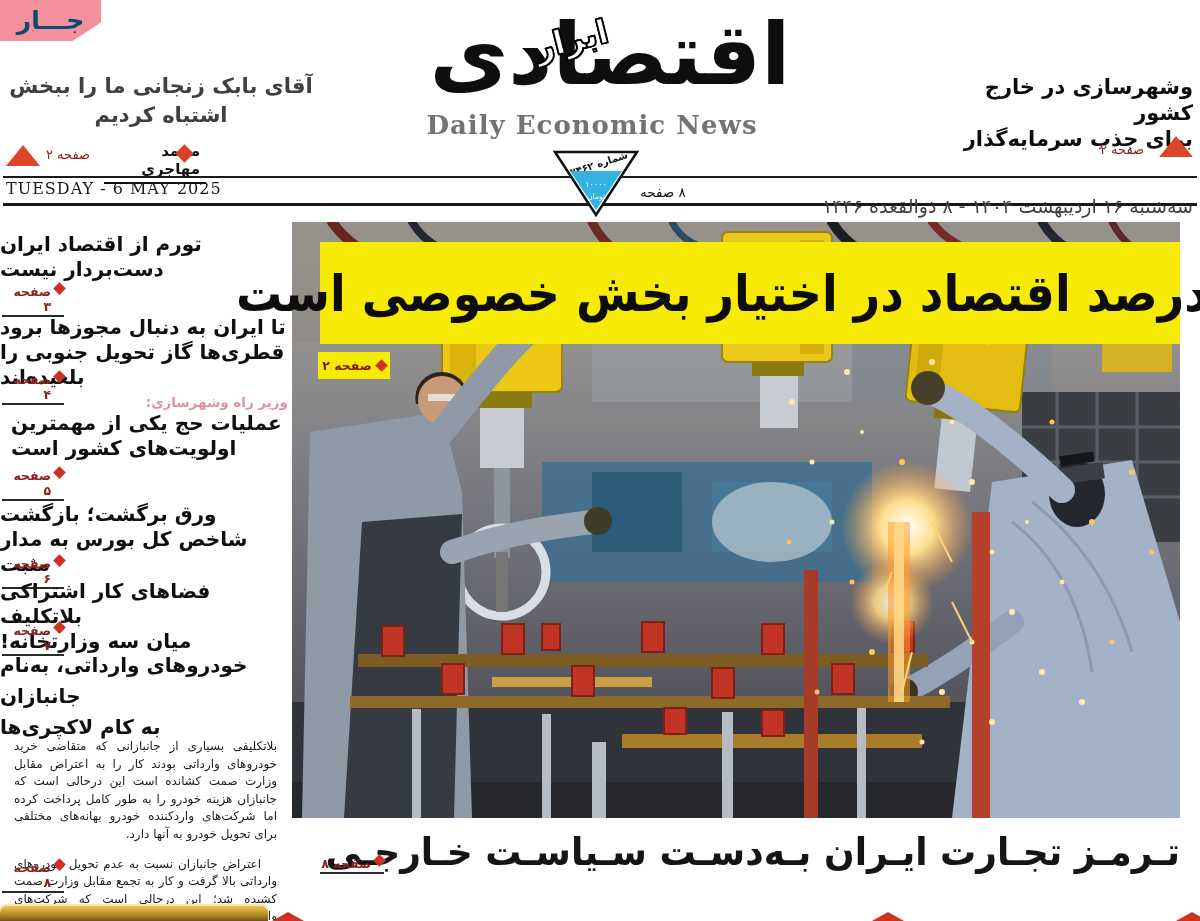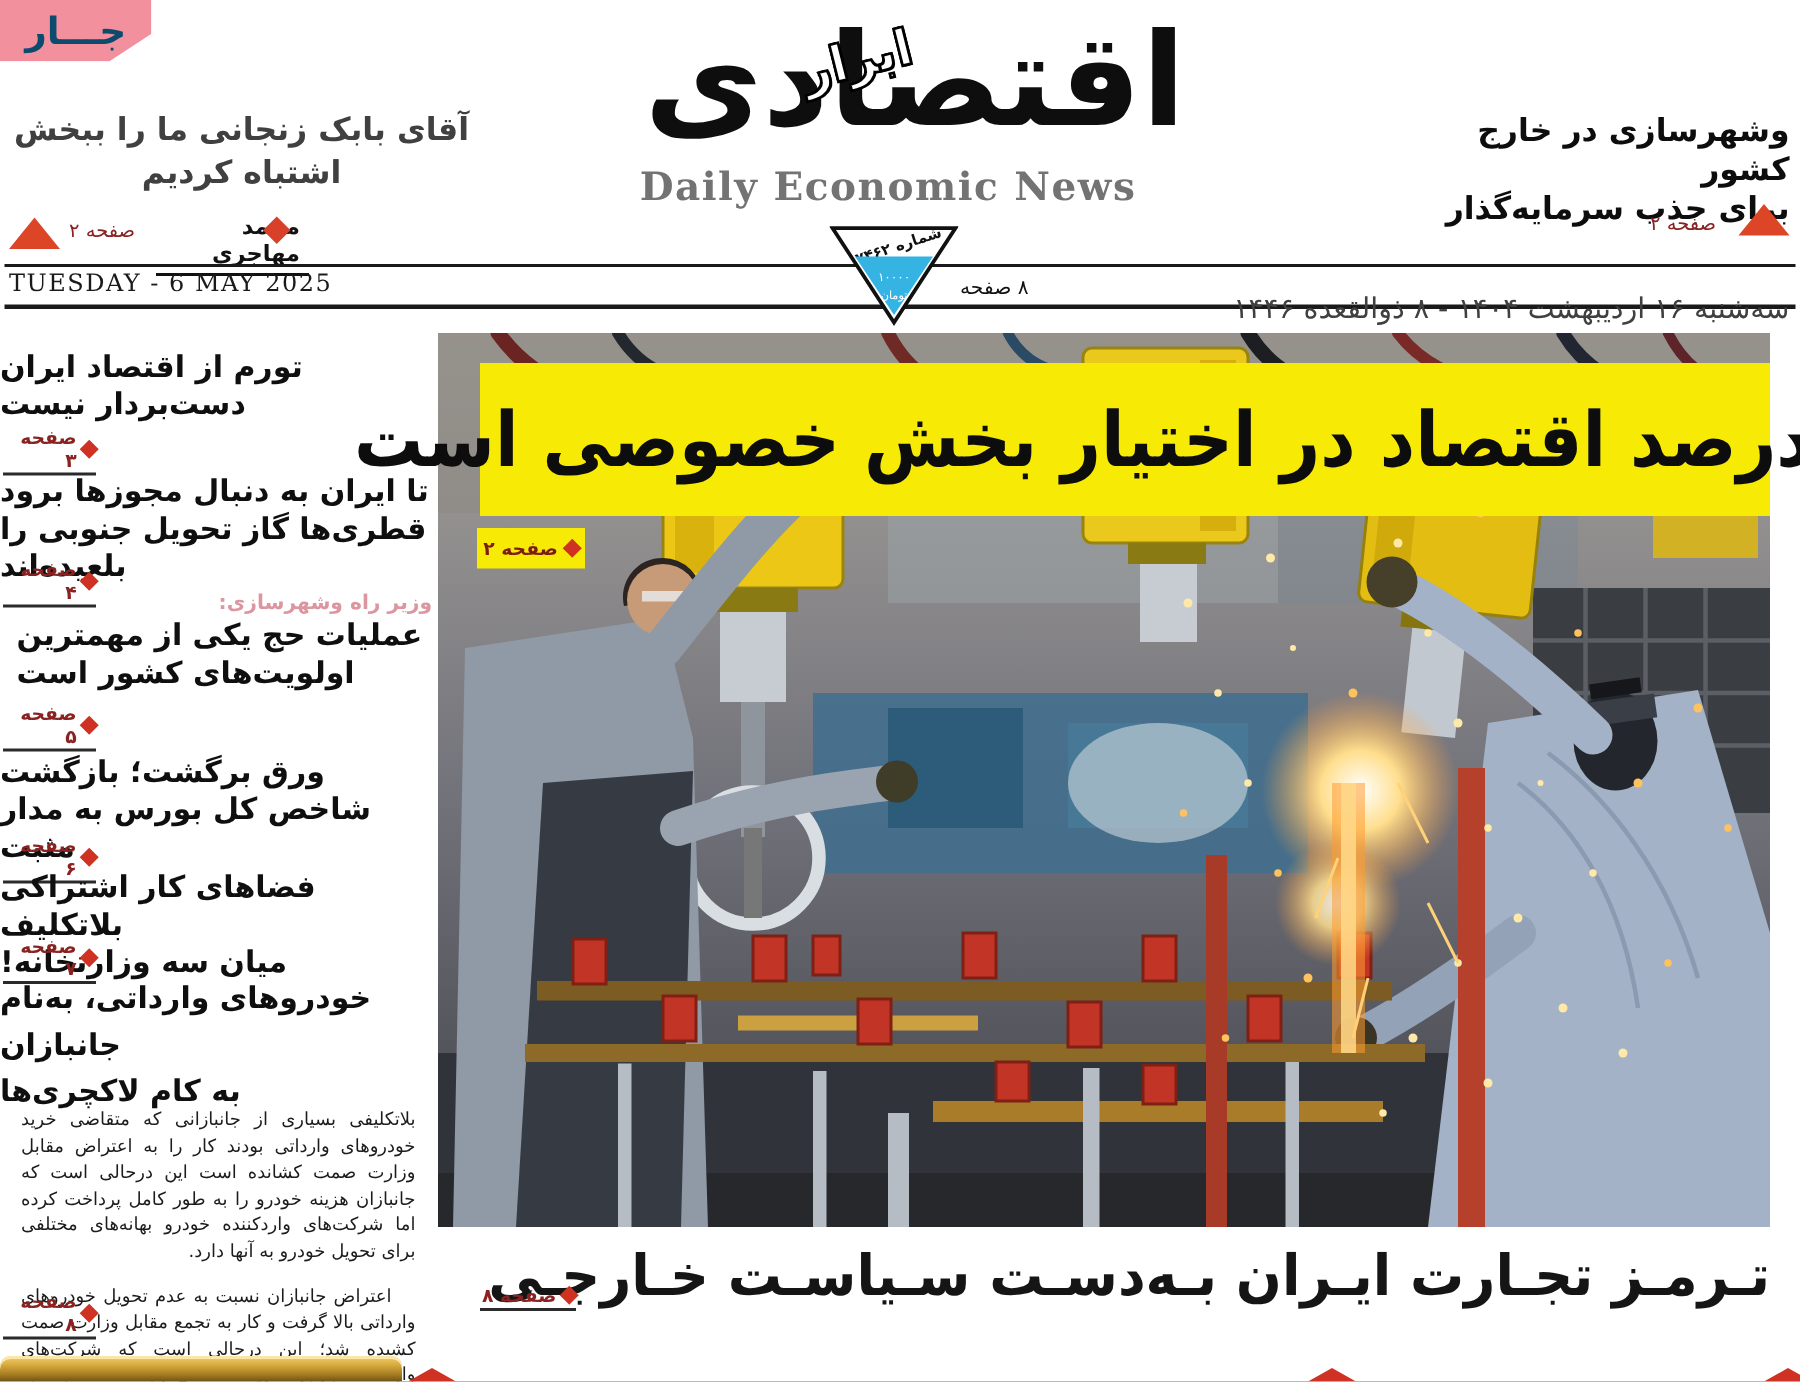--- a/index.html
+++ b/index.html
@@ -40,21 +40,21 @@
   .date-fa{right:7px;top:195px;font-size:19px;color:#404040;direction:rtl;}
   .issue-badge{left:553px;top:150px;z-index:6;}
 
   
   .col-head{left:0;width:288px;text-align:left;direction:rtl;font-weight:700;font-size:20px;
     line-height:25px;color:#0f0f0f;}
   .col-head.wide{line-height:31px;}
   .kicker{left:0;top:394px;width:288px;text-align:right;direction:rtl;font-size:13.5px;
     font-weight:700;color:#db96a0;}
   .pmarker{left:2px;width:62px;border-bottom:2px solid #2a2a2a;padding-bottom:1px;display:flex;
-    direction:rtl;gap:4px;align-items:center;font-size:12.5px;color:#8a2222;font-weight:700;}
+    direction:rtl;gap:4px;align-items:flex-start;font-size:12.5px;color:#8a2222;font-weight:700;}
   .pmarker .diamond{width:9px;height:9px;background:#cf3222;}
   .body-text{left:2px;top:726px;width:287px;direction:rtl;text-align:justify;font-size:12px;
     line-height:17.6px;color:#1c1c1c;}
   .body-text p{margin:12px;}
   .body-text p + p{text-indent:16px;}
 
   
   .photo{left:292px;top:222px;width:888px;height:596px;}
   .yellow-band{left:320px;top:242px;width:860px;height:102px;background:#f7eb06;
     display:flex;align-items:center;justify-content:center;z-index:3;}

